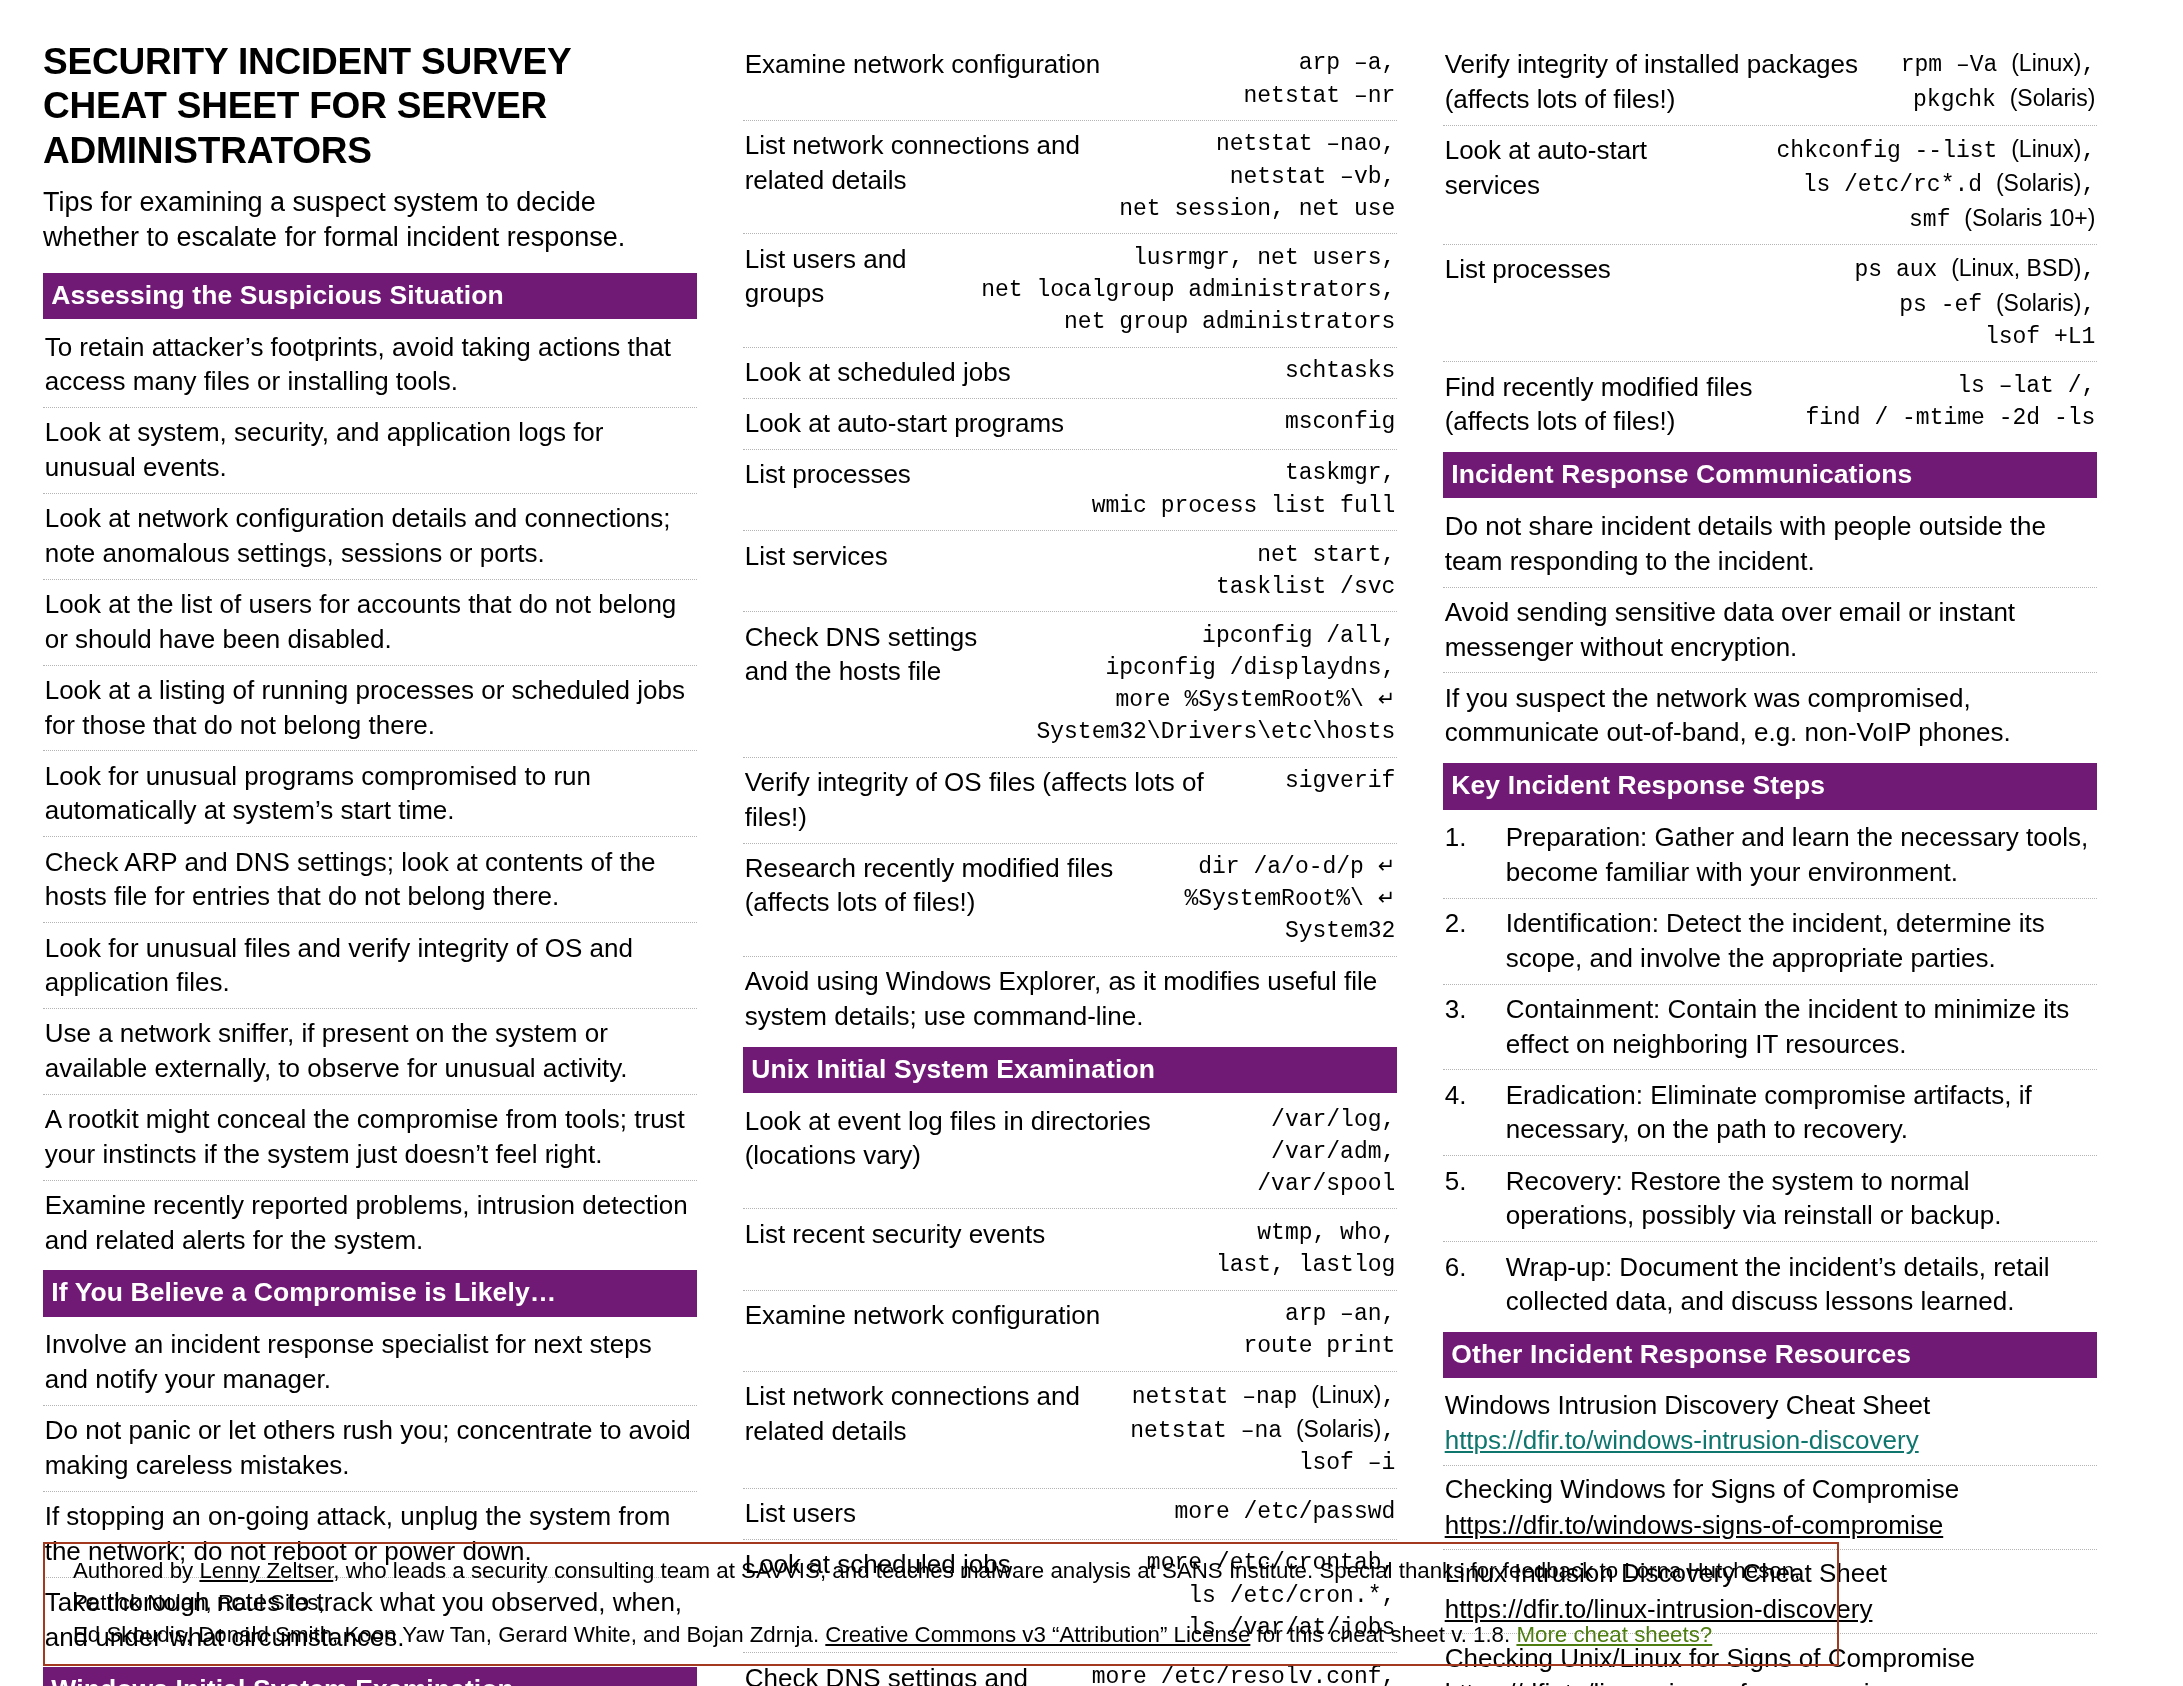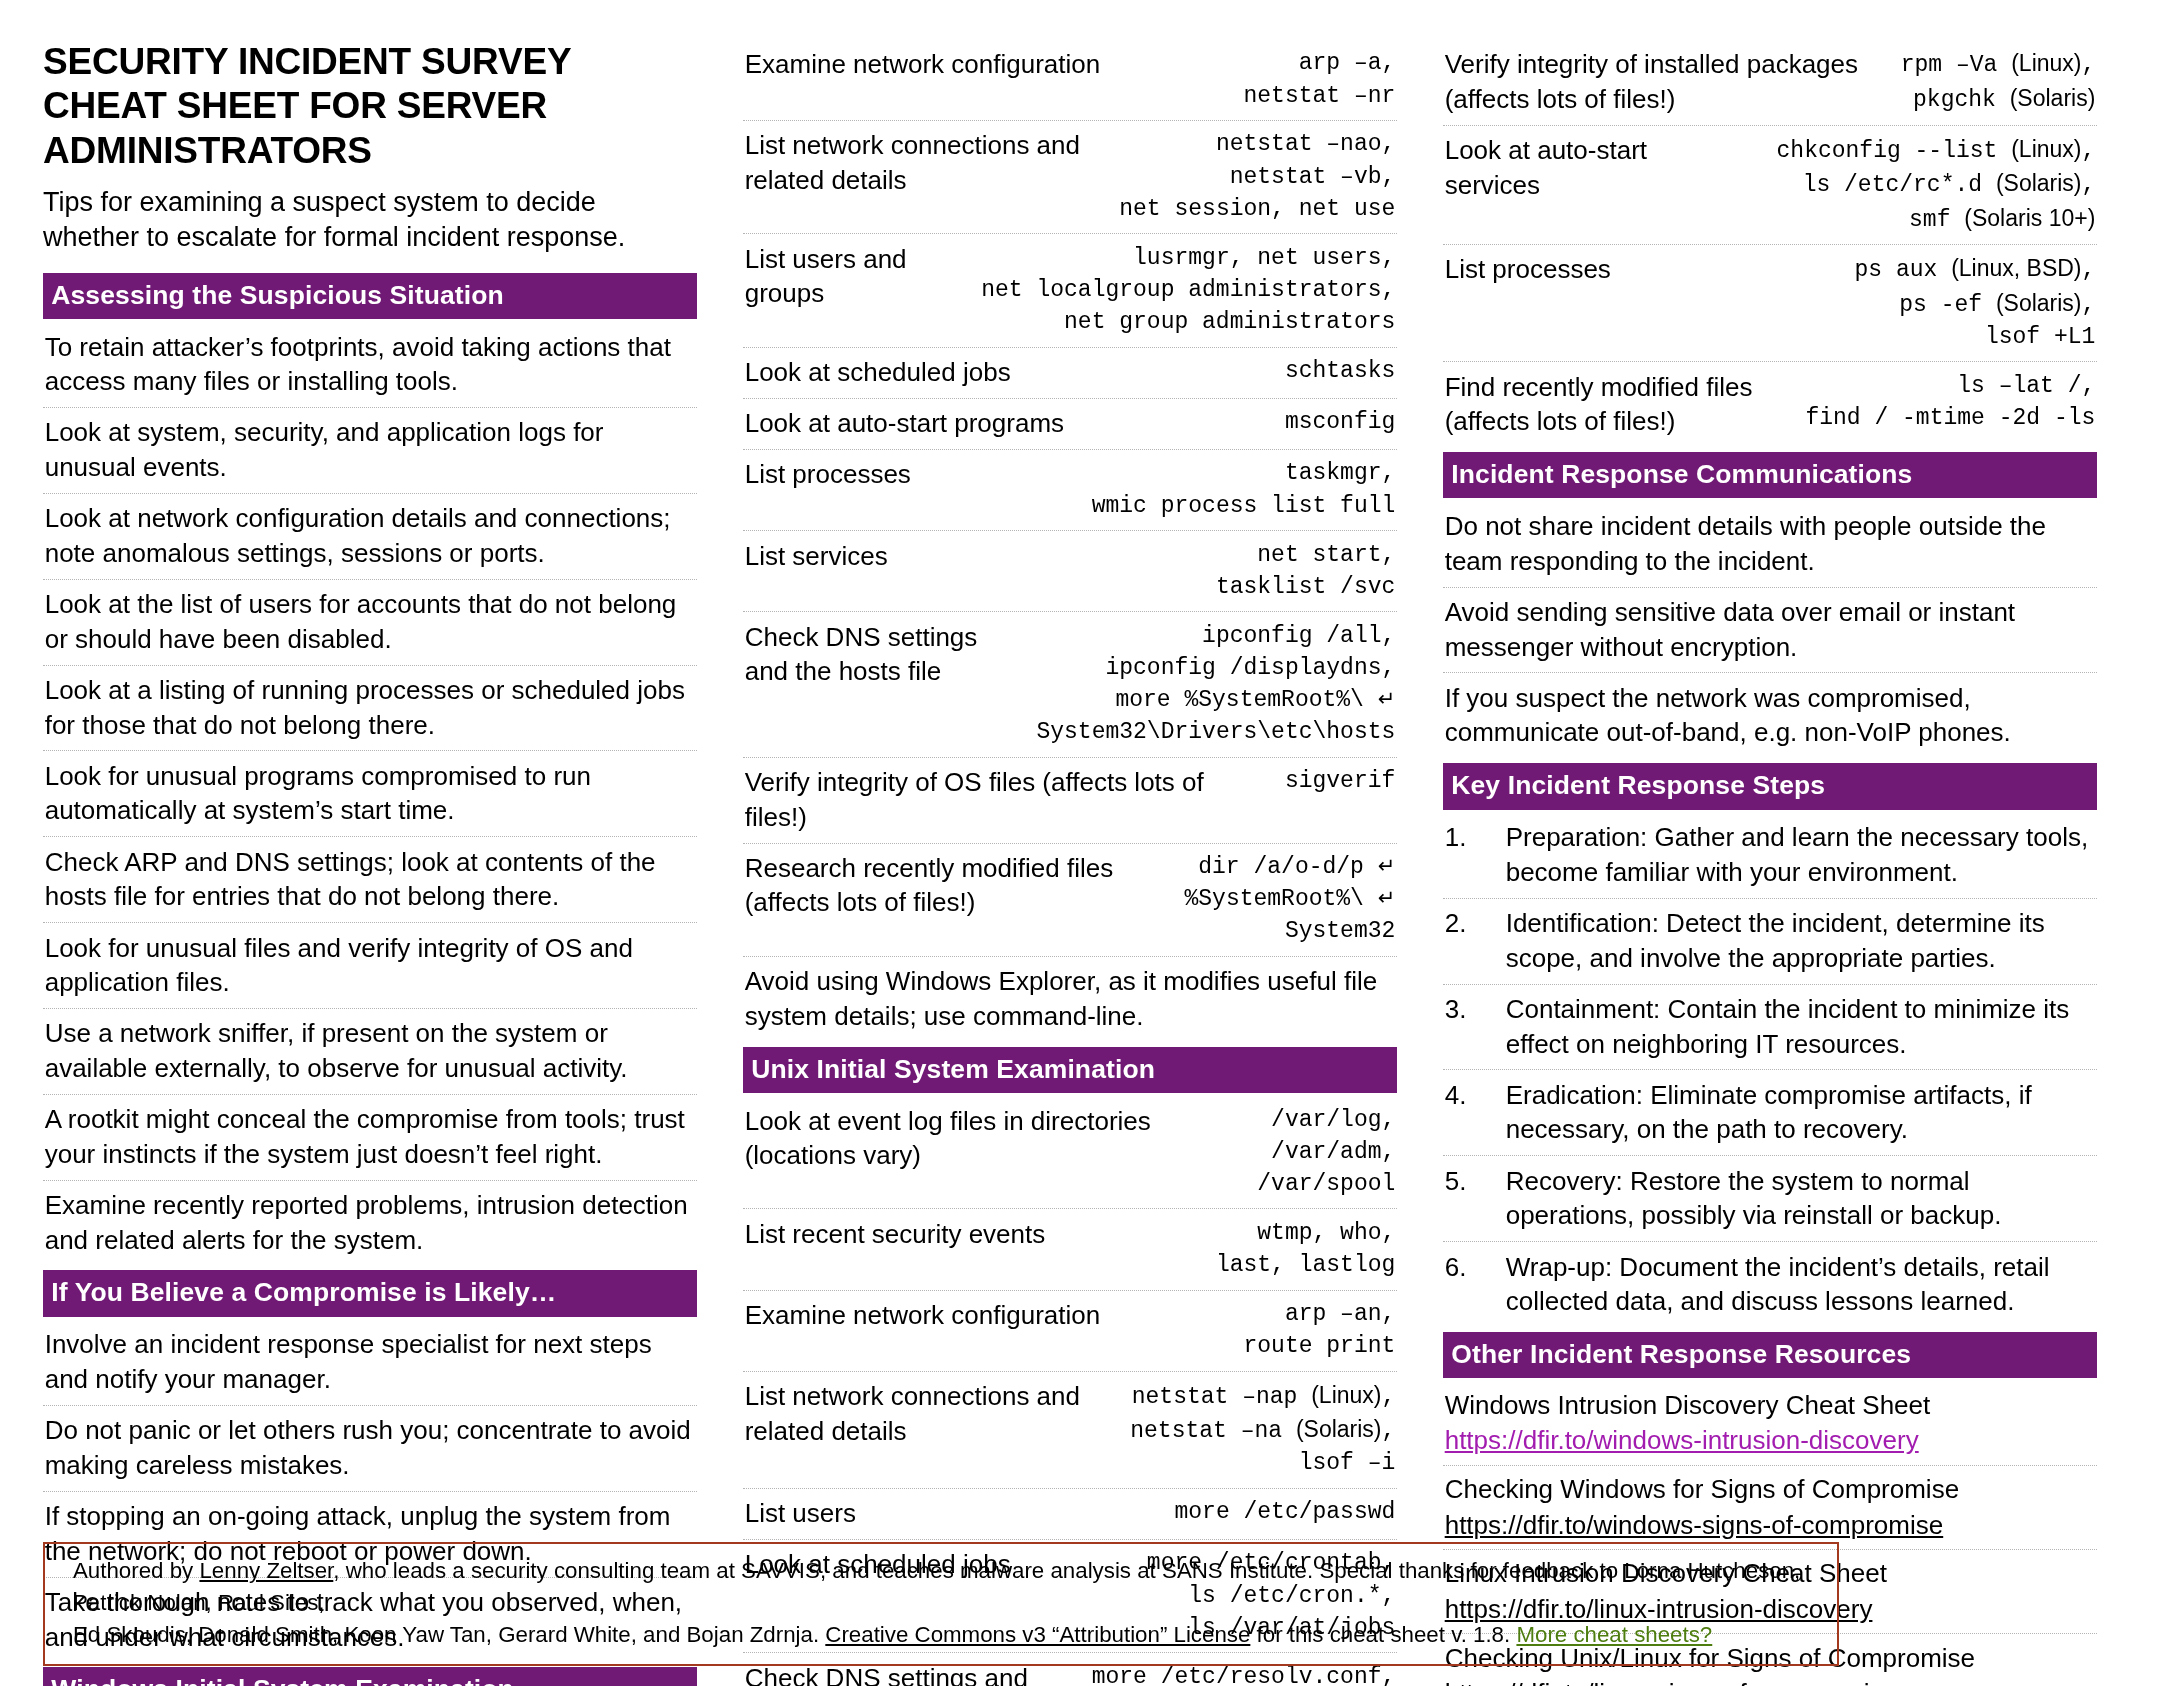--- a/index.html
+++ b/index.html
@@ -387,21 +387,21 @@
         <div class="step">
           <div class="num">6.</div>
           <div class="stxt">Wrap-up: Document the incident’s details, retail collected data, and discuss lessons learned.</div>
         </div>
       </div>
 
       <div class="bar">Other Incident Response Resources</div>
       <div>
         <div class="res">
           <span class="rtitle">Windows Intrusion Discovery Cheat Sheet</span>
-          <a class="rlink" href="#" style="color: #a21caf;">https://dfir.to/windows-intrusion-discovery</a>
+          <a class="rlink" href="#" style="color: #0f766e;">https://dfir.to/windows-intrusion-discovery</a>
         </div>
         <div class="res">
           <span class="rtitle">Checking Windows for Signs of Compromise</span>
           <a class="rlink" href="#" style="color: rgb(0, 0, 0);">https://dfir.to/windows-signs-of-compromise</a>
         </div>
         <div class="res">
           <span class="rtitle">Linux Intrusion Discovery Cheat Sheet</span>
           <a class="rlink" href="#" style="color: rgb(0, 0, 0);">https://dfir.to/linux-intrusion-discovery</a>
         </div>
         <div class="res">

